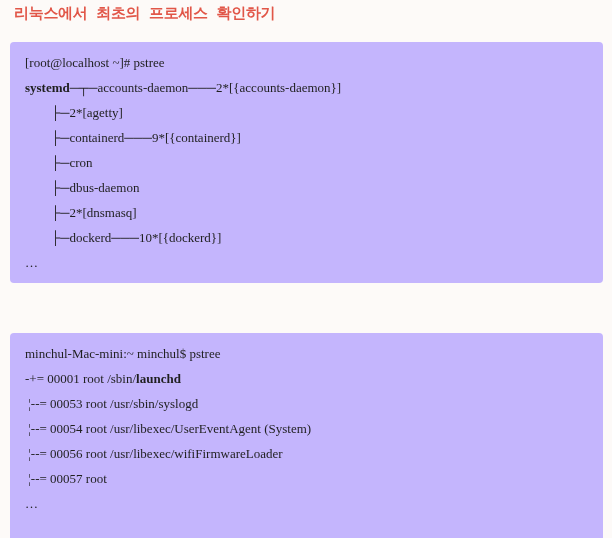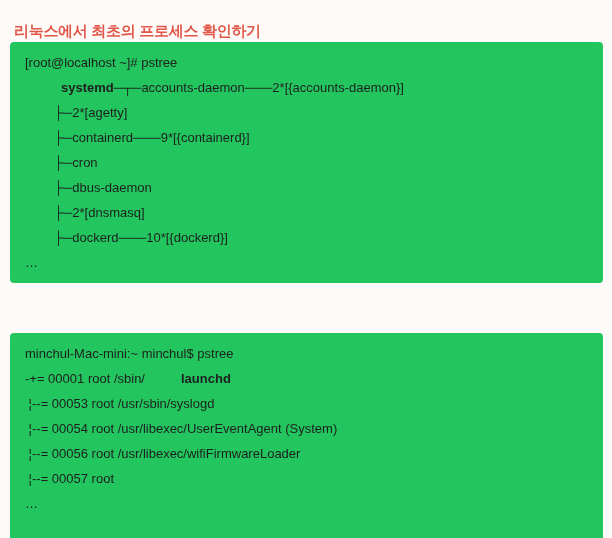--- a/index.html
+++ b/index.html
@@ -19,42 +19,42 @@
     position: absolute;
     left: 14px;
     margin: 0;
     font-size: 15px;
     line-height: 21px;
     font-weight: bold;
     color: #e15648;
     letter-spacing: -0.3px;
     white-space: nowrap;
   }
-  #heading-linux { top: 20px; }
+  #heading-linux { top: 4px; font-family: Liberation Mono, monospace; }
   #heading-macos { top: 301px; }
   .terminal {
     position: absolute;
     left: 10px;
     width: 593px;
     margin: 0;
     box-sizing: border-box;
-    background: #22c55e;
+    background: #c4b5fd;
     border-radius: 4px;
     padding: 8px 10px 8px 15px;
-    font-family: Liberation Sans, sans-serif;
+    font-family: Liberation Serif, serif;
     font-size: 13px;
     line-height: 25px;
     color: #1f1f1f;
     white-space: pre;
     overflow: hidden;
   }
   #terminal-linux { top: 42px; height: 241px; }
   #terminal-macos { top: 333px; height: 222px; }
   .term-line { white-space: pre; }
-  .b { font-weight: bold; margin-left: 36px; }
+  .b { font-weight: bold; }
 </style>
 </head>
 <body>
 
 <div class="page">
 
   <h2 class="heading" id="heading-linux">리눅스에서 최초의 프로세스 확인하기</h2>
 
   <pre class="terminal" id="terminal-linux"><div class="term-line"><span>[root@localhost ~]# pstree</span></div><div class="term-line"><span class="b">systemd</span><span>─┬─accounts-daemon───2*[{accounts-daemon}]</span></div><div class="term-line"><span>        ├─2*[agetty]</span></div><div class="term-line"><span>        ├─containerd───9*[{containerd}]</span></div><div class="term-line"><span>        ├─cron</span></div><div class="term-line"><span>        ├─dbus-daemon</span></div><div class="term-line"><span>        ├─2*[dnsmasq]</span></div><div class="term-line"><span>        ├─dockerd───10*[{dockerd}]</span></div><div class="term-line"><span>…</span></div></pre>
 

